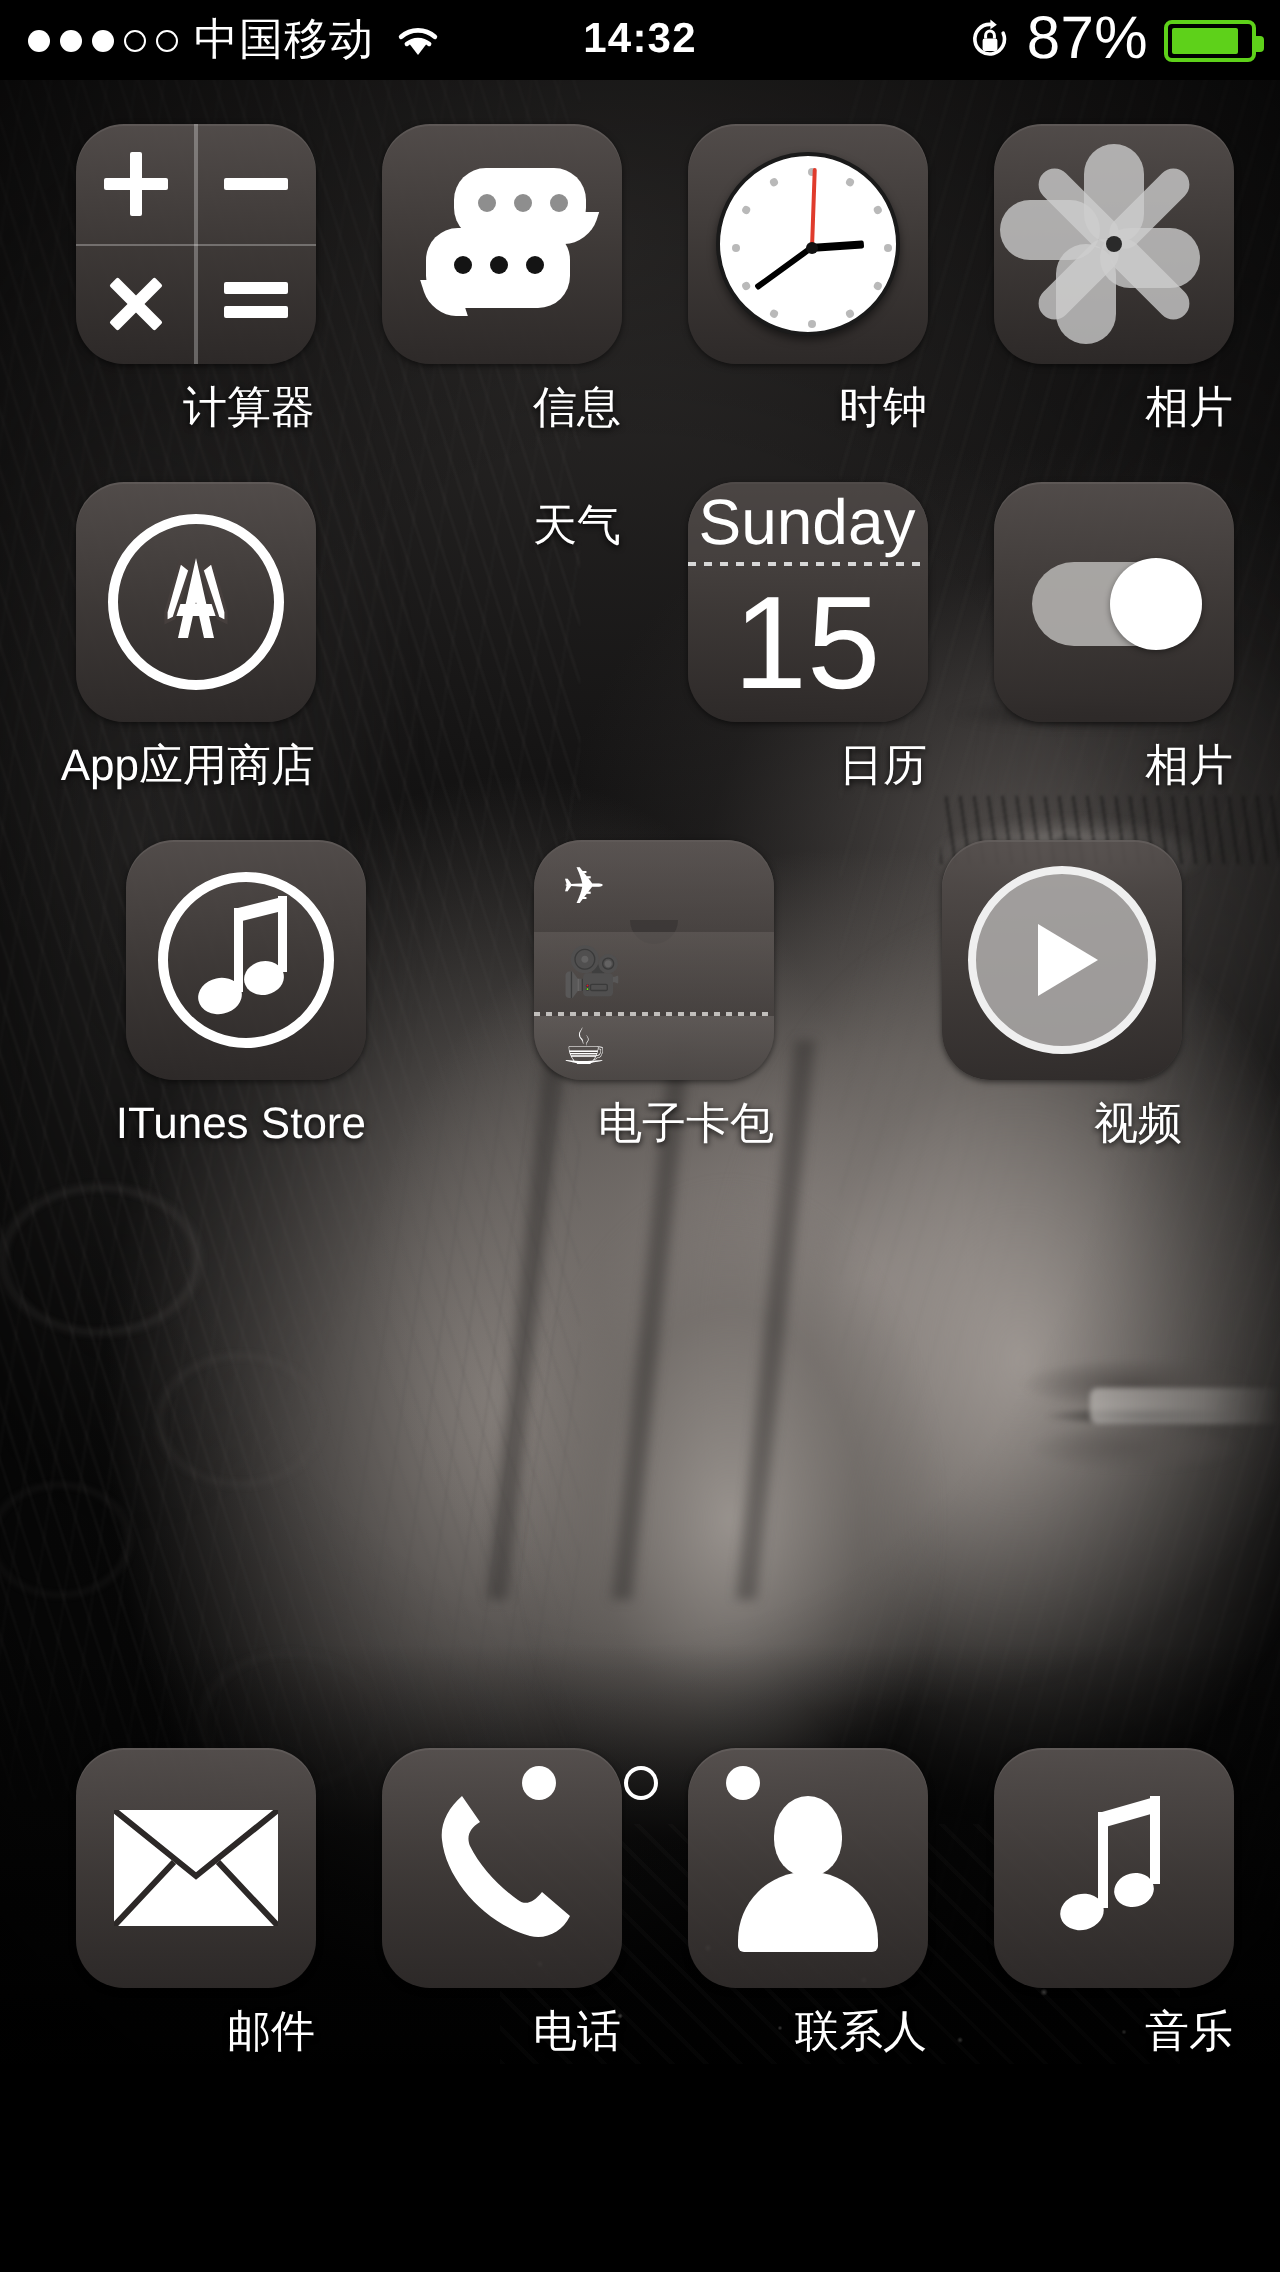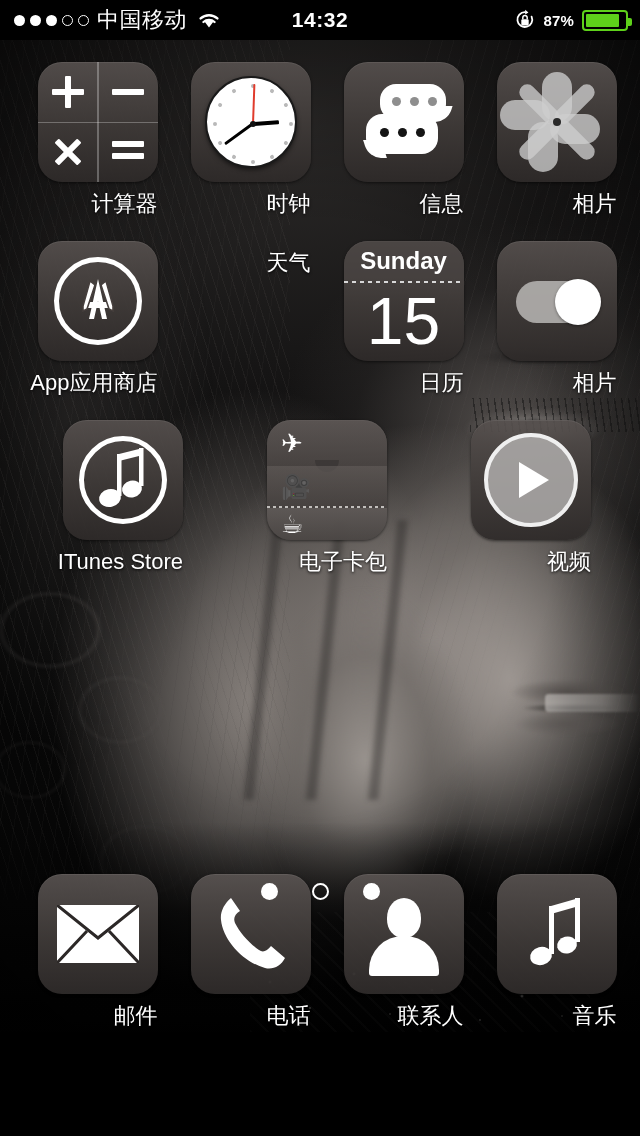--- a/index.html
+++ b/index.html
@@ -147,21 +147,21 @@
   .carrier { font-size:22px; letter-spacing:0.5px; }
   .wifi-ico { width:24px; height:18px; position:relative; margin-left:2px; }
   .sb-center {
     position:absolute; left:0; right:0; text-align:center;
     font-size:21px; font-weight:600; letter-spacing:0.6px;
   }
   .sb-right {
     margin-left:auto; display:flex; align-items:center; gap:8px; padding-right:12px;
   }
   .rot-lock { width:20px; height:22px; }
-  .batt-pct { font-size:15px; letter-spacing:0.2px;font-weight:bold; }
+  .batt-pct { font-size:30px; letter-spacing:0.2px; }
   .batt {
     width:46px; height:21px; border:2px solid #5ed11a; border-radius:4px;
     position:relative; padding:2px; display:flex; align-items:center;
   }
   .batt:after {
     content:""; position:absolute; right:-6px; top:6px; width:4px; height:8px;
     background:#5ed11a; border-radius:0 2px 2px 0;
   }
   .batt-fill { height:100%; background:#5ed11a; border-radius:1px; }
 
@@ -227,21 +227,21 @@
   
   .as-circle { position:absolute; left:16px; top:16px; width:88px; height:88px; border-radius:50%; border:5px solid #fff; }
   .as-a { position:absolute; left:36px; top:34px; width:48px; height:52px; }
 
   
   .w-temp { position:absolute; left:0; right:12px; top:22px; text-align:center; color:#fff; font-size:62px; font-weight:300; letter-spacing:-1px; }
   .w-deg { position:absolute; right:14px; top:24px; width:15px; height:15px; border:3px solid #fff; border-radius:50%; }
 
   
   .cal-top { position:absolute; left:0; top:0; width:120px; height:40px; background:rgba(70,65,63,0.6); display:flex; align-items:center; justify-content:center; }
-  .cal-day { color:#fff; font-size:24px; font-weight:700; }
+  .cal-day { color:#fff; font-size:32px; font-weight:400; }
   .cal-perf { position:absolute; left:0; top:40px; width:120px; height:2px;
     background:repeating-linear-gradient(90deg,#d8d8d8 0 4px, transparent 4px 8px); }
   .cal-num { position:absolute; left:0; top:40px; width:120px; height:80px; display:flex; align-items:center; justify-content:center;
     color:#fff; font-size:66px; font-weight:300; line-height:1; }
 
   
   .tg-track { position:absolute; left:19px; top:40px; width:82px; height:42px; border-radius:21px; background:rgba(178,176,174,0.9); }
   .tg-knob { position:absolute; left:58px; top:38px; width:46px; height:46px; border-radius:50%; background:#fff; box-shadow:0 1px 3px rgba(0,0,0,0.4); }
 
   
@@ -365,20 +365,40 @@
             <div class="calc-q" style="left:60px;top:60px;">
                 <span class="op-eq"></span>
               </div>
           </div>
         </div>
         <div class="label">计算器</div>
       </div>
 
       <div class="app">
         <div class="icon">
+          <div class="bub" style="left:36px;top:22px;width:66px;height:36px;border-radius:16px;"></div>
+          <div class="bub" style="left:88px;top:44px;width:18px;height:16px;border-radius:0 0 12px 0;transform:skewX(-18deg);"></div>
+          <div class="bub-dots" style="left:48px;top:35px;">
+            <span class="bdot" style="background:#8e8e8e"></span>
+              <span class="bdot" style="background:#8e8e8e"></span>
+              <span class="bdot" style="background:#8e8e8e"></span>
+          </div>
+          <div class="bub" style="left:22px;top:52px;width:72px;height:40px;border-radius:16px;"></div>
+          <div class="bub" style="left:22px;top:78px;width:18px;height:18px;border-radius:0 0 0 12px;transform:skewX(18deg);"></div>
+          <div class="bub-dots" style="left:36px;top:66px;">
+            <span class="bdot" style="background:#141414"></span>
+              <span class="bdot" style="background:#141414"></span>
+              <span class="bdot" style="background:#141414"></span>
+          </div>
+        </div>
+        <div class="label">信息</div>
+      </div>
+
+      <div class="app">
+        <div class="icon">
           <div class="clockface">
             <div class="ctick" style="transform:rotate(0deg)"></div>
             <div class="ctick" style="transform:rotate(30deg)"></div>
             <div class="ctick" style="transform:rotate(60deg)"></div>
             <div class="ctick" style="transform:rotate(90deg)"></div>
             <div class="ctick" style="transform:rotate(120deg)"></div>
             <div class="ctick" style="transform:rotate(150deg)"></div>
             <div class="ctick" style="transform:rotate(180deg)"></div>
             <div class="ctick" style="transform:rotate(210deg)"></div>
             <div class="ctick" style="transform:rotate(240deg)"></div>
@@ -389,40 +409,20 @@
             <div class="chand h"></div>
             <div class="chand s"></div>
             <div class="cpin"></div>
           </div>
         </div>
         <div class="label">时钟</div>
       </div>
 
       <div class="app">
         <div class="icon">
-          <div class="bub" style="left:36px;top:22px;width:66px;height:36px;border-radius:16px;"></div>
-          <div class="bub" style="left:88px;top:44px;width:18px;height:16px;border-radius:0 0 12px 0;transform:skewX(-18deg);"></div>
-          <div class="bub-dots" style="left:48px;top:35px;">
-            <span class="bdot" style="background:#8e8e8e"></span>
-              <span class="bdot" style="background:#8e8e8e"></span>
-              <span class="bdot" style="background:#8e8e8e"></span>
-          </div>
-          <div class="bub" style="left:22px;top:52px;width:72px;height:40px;border-radius:16px;"></div>
-          <div class="bub" style="left:22px;top:78px;width:18px;height:18px;border-radius:0 0 0 12px;transform:skewX(18deg);"></div>
-          <div class="bub-dots" style="left:36px;top:66px;">
-            <span class="bdot" style="background:#141414"></span>
-              <span class="bdot" style="background:#141414"></span>
-              <span class="bdot" style="background:#141414"></span>
-          </div>
-        </div>
-        <div class="label">信息</div>
-      </div>
-
-      <div class="app">
-        <div class="icon">
           <div class="petal w" style="transform:rotate(0deg)"></div>
           <div class="petal" style="transform:rotate(45deg)"></div>
           <div class="petal w" style="transform:rotate(90deg)"></div>
           <div class="petal" style="transform:rotate(135deg)"></div>
           <div class="petal w" style="transform:rotate(180deg)"></div>
           <div class="petal" style="transform:rotate(225deg)"></div>
           <div class="petal w" style="transform:rotate(270deg)"></div>
           <div class="petal" style="transform:rotate(315deg)"></div>
           <div class="fcenter"></div>
         </div>

